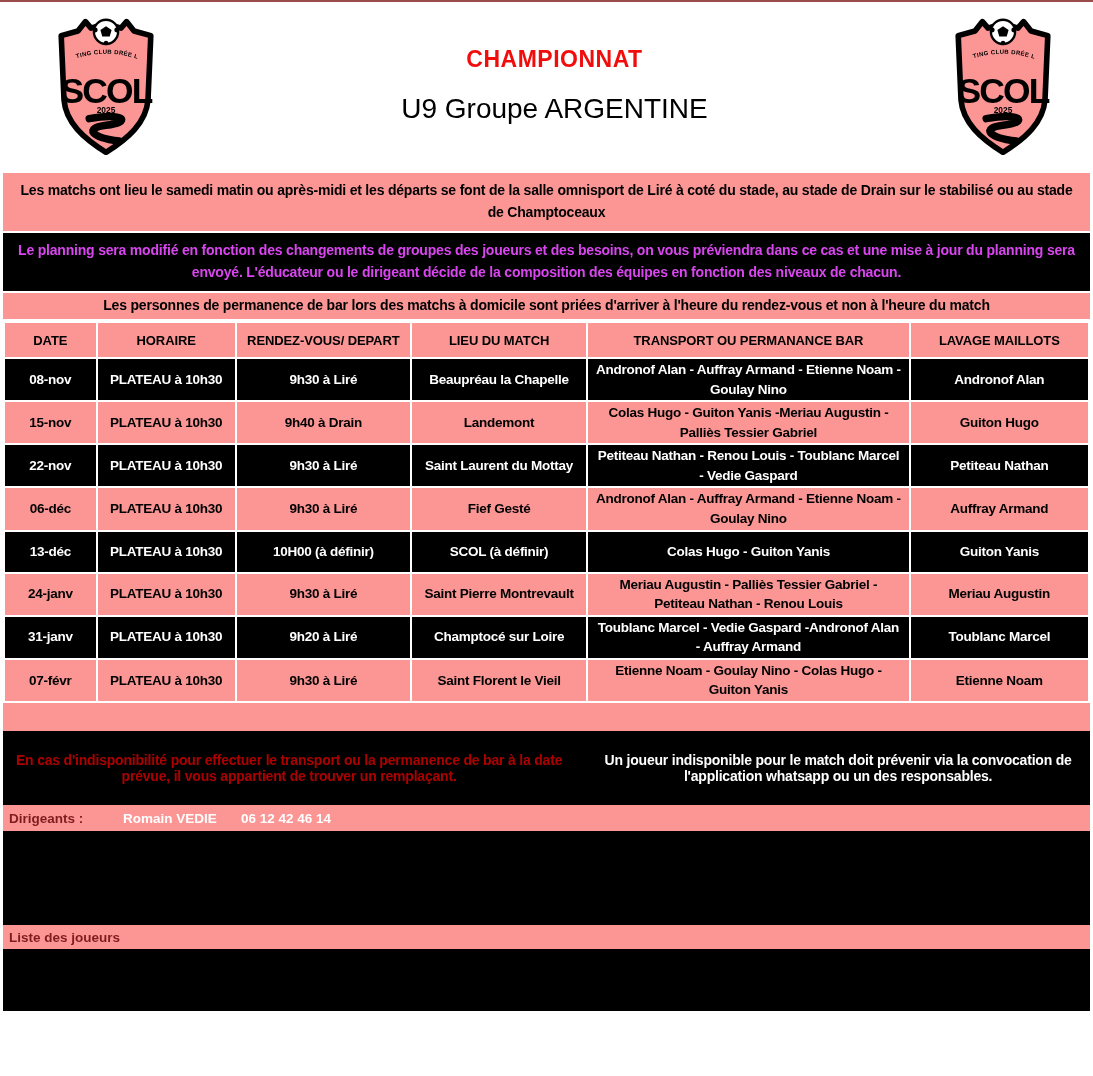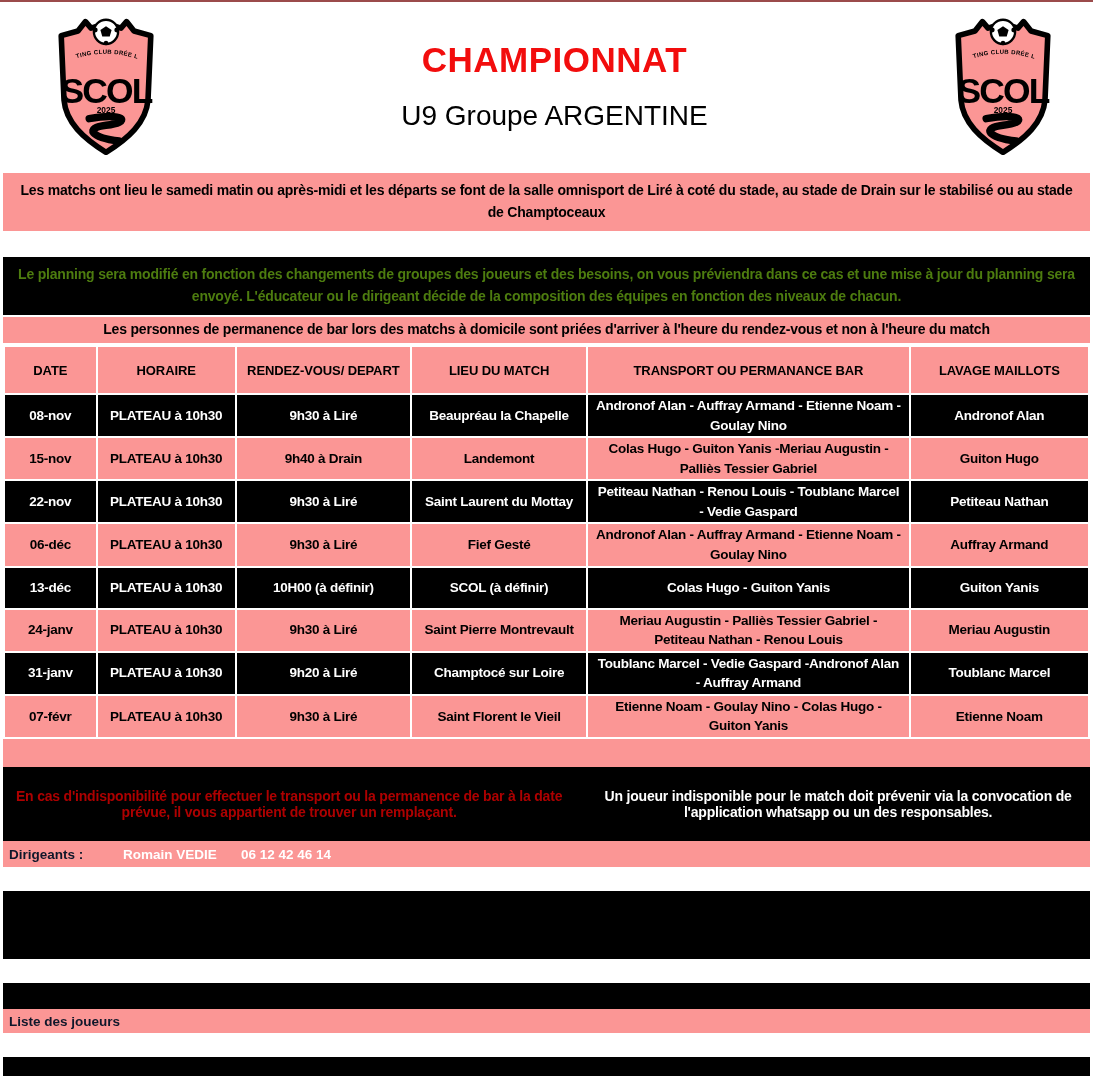--- a/index.html
+++ b/index.html
@@ -15,51 +15,51 @@
   
   .header {
     height: 168px;
     display: flex;
     align-items: center;
     padding: 0 34px 0 50px;
     background: #ffffff;
   }
   .logo { width: 112px; height: 148px; flex: 0 0 auto; }
   .titles { flex: 1 1 auto; text-align: center; line-height: 1.2; }
-  .title-red   { color: #f20d0d; font-size: 35px; font-weight: 700; letter-spacing: .5px; }
+  .title-red   { color: #f20d0d; font-size: 23px; font-weight: 700; letter-spacing: .5px; }
   .title-group { color: #000; font-size: 28px; font-weight: 400; margin-top: 18px; }
   .title-phase { color: #000; font-size: 28px; font-weight: 400; margin-top: 2px; }
 
   
   .content { padding: 3px 3px; }
   .band {
     display: flex; align-items: center; justify-content: center;
     text-align: center; font-weight: 700; font-size: 14px;
     line-height: 1.55; padding: 0 14px; letter-spacing: -0.2px;
   }
   .band.pink  { background: #fb9695; color: #000; }
-  .band.black { background: #000; color: #4d7c0f; margin-top: 24px; }
+  .band.black { background: #000; color: #d946ef; }
   .gap2 { height: 2px; background: #fff; }
 
   .h58 { height: 58px; } .h26 { height: 26px; } .h27 { height: 27px; }
   .h28 { height: 28px; } .h68 { height: 68px; }
   .h24 { height: 24px; } .h62 { height: 62px; }
 
   
   table.schedule {
     width: 100%;
     table-layout: fixed;
     border-collapse: separate;
     border-spacing: 2px;
     background: #ffffff;
   }
   table.schedule th {
     background: #fb9695; color: #000;
     font-size: 13px; font-weight: 700;
-    height: 46px; letter-spacing: -0.1px;
+    height: 34px; letter-spacing: -0.1px;
     text-transform: uppercase;
   }
   table.schedule td {
     height: 40px; text-align: center; vertical-align: middle;
     font-size: 13.5px; font-weight: 700; letter-spacing: -0.25px;
     line-height: 1.45; padding: 1px 6px;
   }
   tr.row-dark  td { background: #000;    color: #fff; }
   tr.row-light td { background: #fb9695; color: #000; }
   .col-date { width: 90px; } .col-horaire { width: 136px; }
@@ -72,21 +72,21 @@
     display: flex; flex-direction: row;
     align-items: center; justify-content: center;
     text-align: center; gap: 11px;
     font-weight: 700; font-size: 14px; letter-spacing: -0.2px;
   }
   .notice-red   { color: #ad0000; }
   .notice-white { color: #ffffff; }
 
   .staff-band { position: relative; background: #fb9695; font-weight: 700; font-size: 13.5px; }
   .staff-band span { position: absolute; top: 50%; transform: translateY(-50%); white-space: nowrap; }
-  .staff-label { color: #0f172a; }
+  .staff-label { color: #7f1d1d; }
   .staff-name, .staff-phone { color: #fff; }
 </style>
 </head>
 <body>
 
 <div class="header">
 
   <svg class="logo" viewBox="0 0 120 150" aria-hidden="true">
     <path d="M60 8 L76 13 L82 6 L90 16 L108 21 L105 90 C103 114 84 131 60 146 C36 131 17 114 15 90 L12 21 L30 16 L38 6 L44 13 Z" fill="#fb9695" stroke="#000" stroke-width="6" stroke-linejoin="round"></path>
     <circle cx="60" cy="17" r="13" fill="#fff" stroke="#000" stroke-width="2.5"></circle>

